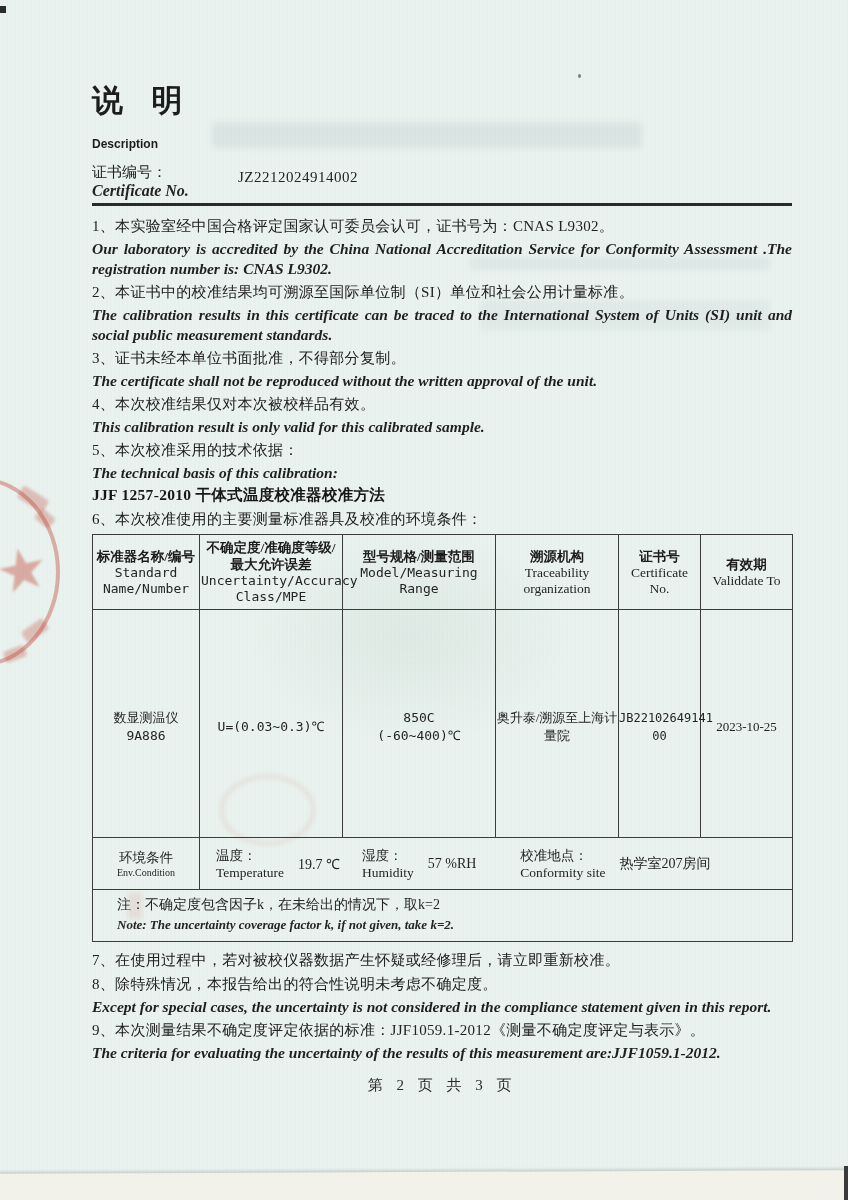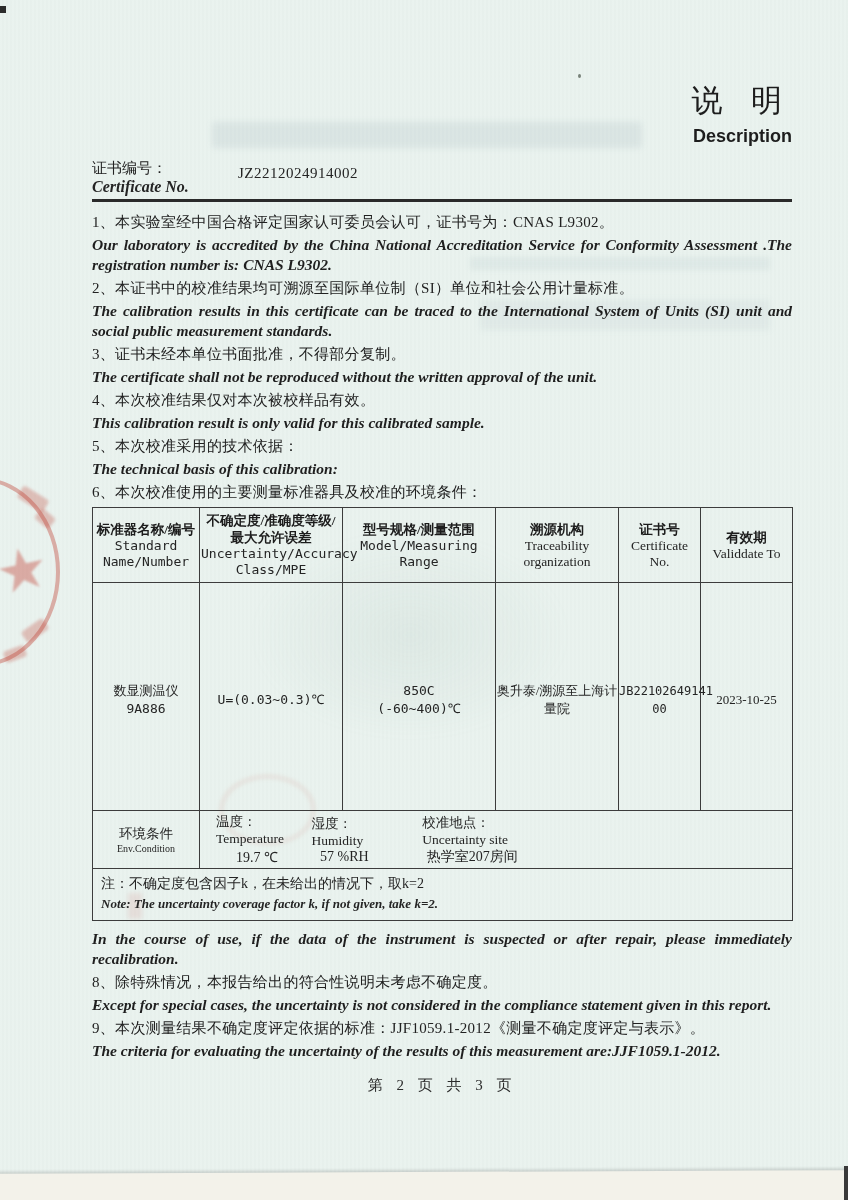--- a/index.html
+++ b/index.html
@@ -8,22 +8,22 @@
 
   .page {
     position:relative; width:848px; height:1200px; overflow:hidden;
     background:#e9f2ee;
     background-image:repeating-linear-gradient(90deg, rgba(255,255,255,.04) 0 2px, rgba(0,0,0,.008) 2px 4px);
   }
 
   .content { position:absolute; left:92px; top:80px; width:700px; }
 
   
-  .title-cn { text-align:right; font-size:31px; font-weight:normal; letter-spacing:10px; color:#1d1d1d; font-family:"Liberation Sans", sans-serif; }
-  .title-en { text-align:right; font-size:18px; font-weight:bold; color:#1d1d1d; margin-top:4px; font-family:"Liberation Sans", sans-serif; }
+  .title-cn { text-align:left; font-size:31px; font-weight:bold; letter-spacing:10px; color:#1d1d1d; font-family:"Liberation Sans", sans-serif; }
+  .title-en { text-align:left; font-size:12px; font-weight:bold; color:#1d1d1d; margin-top:15px; font-family:"Liberation Sans", sans-serif; }
 
   
   .certline { display:flex; align-items:center; margin-top:12px; border-bottom:3px solid #2a2a2a; padding-bottom:3px; }
   .certlabels { width:128px; }
   .cert-cn { font-size:15px; color:#222; }
   .cert-en { font-size:16px; font-weight:bold; font-style:italic; }
   .cert-num { font-size:15px; font-family:Liberation Serif, serif; letter-spacing:.5px; margin-left:18px; margin-top:-8px; }
 
   
   .items { margin-top:10px; }
@@ -40,24 +40,24 @@
   th .hen-mono { font-size:13px; font-weight:normal; line-height:16px; font-family:"DejaVu Sans Mono", monospace; }
   th .hen-serif { font-size:13.5px; font-weight:normal; line-height:16px; font-family:"Liberation Serif", serif; }
   th { padding:4px 1px; text-align:center; }
   td { text-align:center; }
   .datarow td { height:228px; vertical-align:top; padding-top:7px; font-size:13px; line-height:18px; }
   .mono { font-family:"DejaVu Sans Mono", monospace; }
   .envrow td { height:52px; }
   .env-label .cnl { font-size:13.5px; }
   .env-label .enl { font-size:10px; }
   .env-flex { display:flex; align-items:center; text-align:left; padding:2px 6px 2px 16px; }
-  .env-group { display:flex; align-items:center;flex-direction:column; }
+  .env-group { display:flex; align-items:center; }
   .env-stack { font-size:13.5px; line-height:17px; }
   .env-val { font-size:14px; margin-left:14px; font-family:"Liberation Serif", serif; }
-  .notecell { text-align:left; padding:5px 10px 6px 8px; }
+  .notecell { text-align:left; padding:5px 10px 6px 24px; }
   .note-cn { font-size:14px; line-height:20px; }
   .note-en { font-size:13px; font-weight:bold; font-style:italic; line-height:20px; }
 
   .after-items { margin-top:8px; }
 
   
   .footer { position:absolute; left:92px; width:700px; top:1076px; text-align:center;
             font-size:15px; letter-spacing:5px; color:#2b2b2b; }
 
   
@@ -136,20 +136,21 @@
         <div class="cn">3、证书未经本单位书面批准，不得部分复制。</div>
         <div class="en">The certificate shall not be reproduced without the written approval of the unit.</div>
       </div>
       <div class="item">
         <div class="cn">4、本次校准结果仅对本次被校样品有效。</div>
         <div class="en">This calibration result is only valid for this calibrated sample.</div>
       </div>
       <div class="item">
         <div class="cn">5、本次校准采用的技术依据：</div>
         <div class="en">The technical basis of this calibration:</div>
+        <div class="method">JJF 1257-2010 干体式温度校准器校准方法</div>
       </div>
       <div class="item">
         <div class="cn">6、本次校准使用的主要测量标准器具及校准的环境条件：</div>
       </div>
     </div>
 
     <table class="std">
       <colgroup>
         <col style="width:107px">
           <col style="width:143px">
@@ -230,39 +231,39 @@
             <div class="env-group" style="margin-left:22px">
               <div class="env-stack">
                 <div>湿度：</div>
                 <div>Humidity</div>
               </div>
               <div class="env-val">57 %RH</div>
             </div>
             <div class="env-group" style="margin-left:44px">
               <div class="env-stack">
                 <div>校准地点：</div>
-                <div>Uncertainty site</div>
+                <div>Conformity site</div>
               </div>
               <div class="env-val">热学室207房间</div>
             </div>
           </div>
         </td>
       </tr>
       <tr>
         <td colspan="6" class="notecell">
           <div class="note-cn">注：不确定度包含因子k，在未给出的情况下，取k=2</div>
           <div class="note-en">Note: The uncertainty coverage factor k, if not given, take k=2.</div>
         </td>
       </tr>
     </tbody>
       </table>
 
     <div class="after-items">
       <div class="item">
-        <div class="en">In the course of use, if the data of the instrument is suspected or after repair, please immediately recalibration.</div>
+        <div class="cn">7、在使用过程中，若对被校仪器数据产生怀疑或经修理后，请立即重新校准。</div>
       </div>
       <div class="item">
         <div class="cn">8、除特殊情况，本报告给出的符合性说明未考虑不确定度。</div>
         <div class="en">Except for special cases, the uncertainty is not considered in the compliance statement given in this report.</div>
       </div>
       <div class="item">
         <div class="cn">9、本次测量结果不确定度评定依据的标准：JJF1059.1-2012《测量不确定度评定与表示》。</div>
         <div class="en">The criteria for evaluating the uncertainty of the results of this measurement are:JJF1059.1-2012.</div>
       </div>
     </div>

